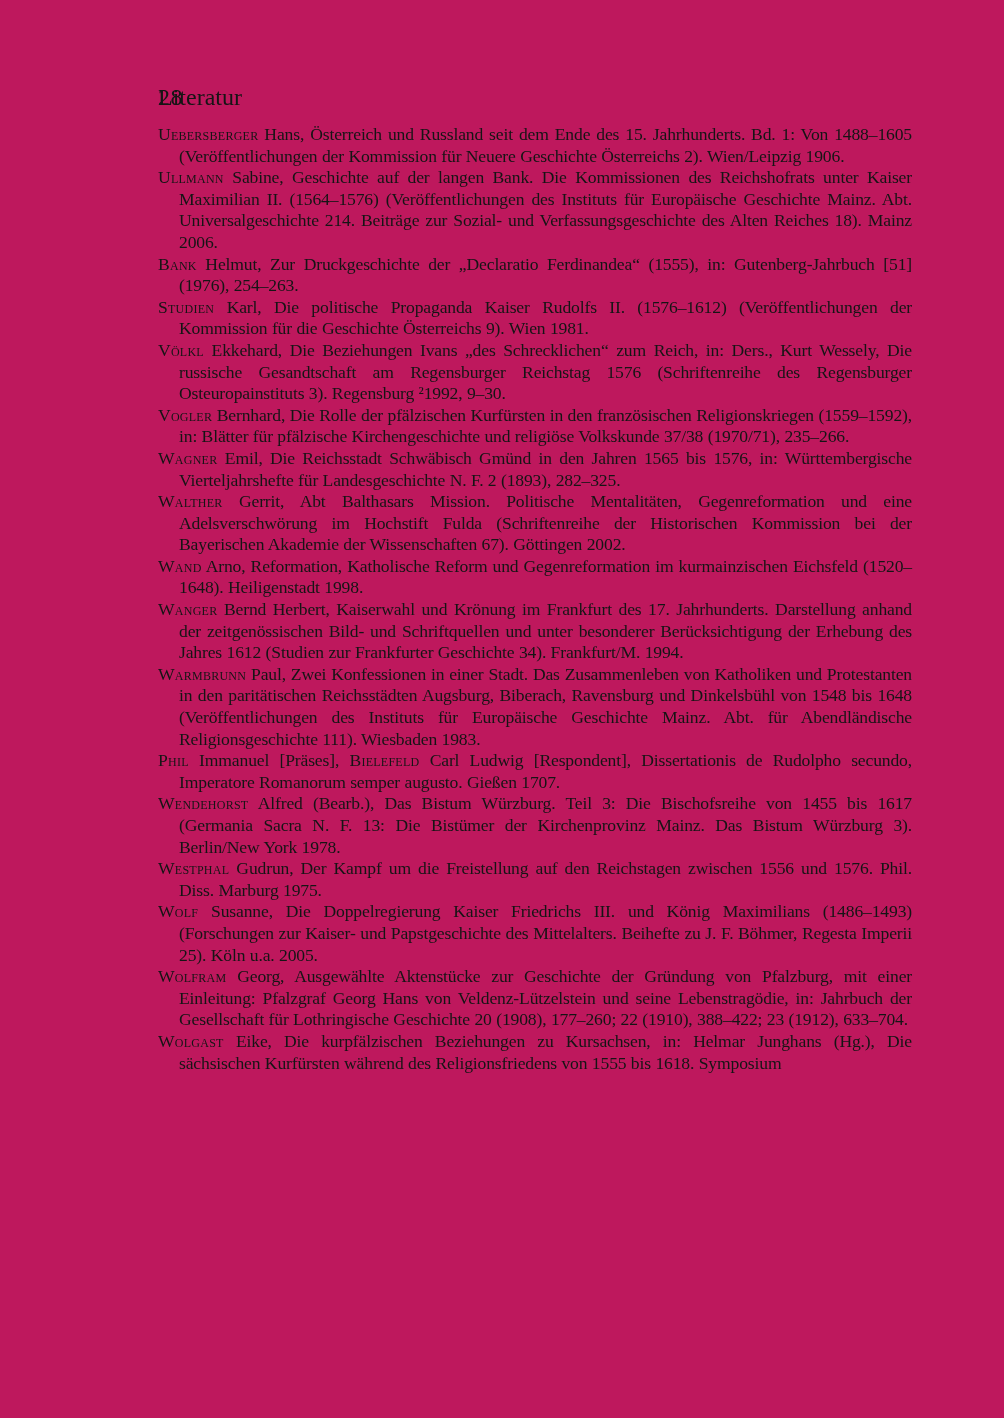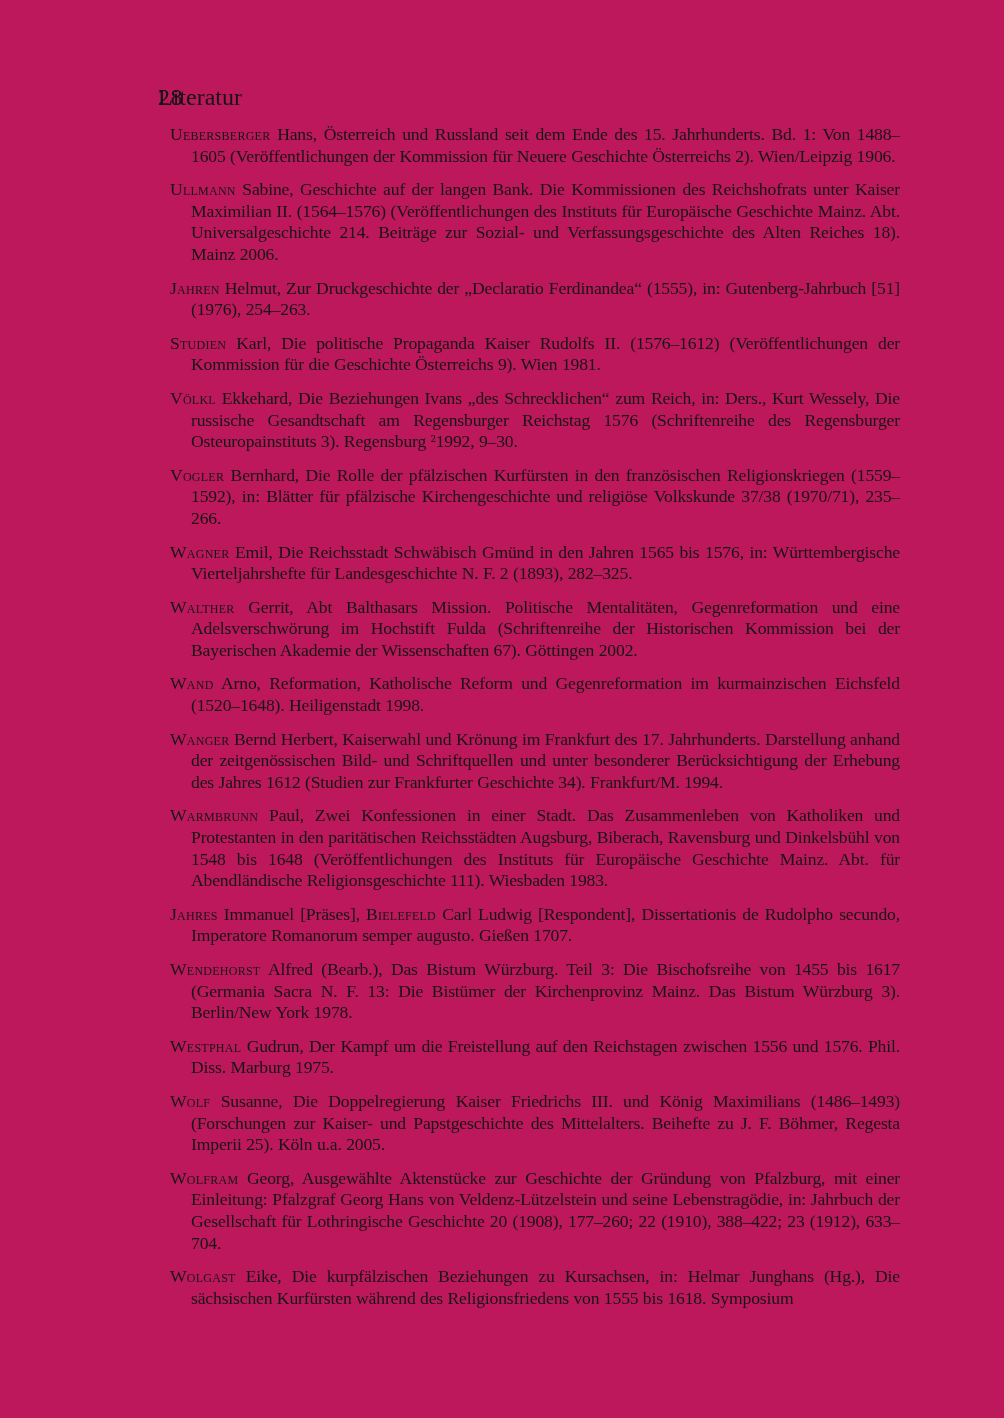--- a/index.html
+++ b/index.html
@@ -47,21 +47,21 @@
     bottom: 0;
     text-align: left;
     font-size: 24px;
     line-height: 27px;
   }
   .bibliography {
     margin: 0;
     padding: 0;
   }
   .entry {
-    margin: 12px;
+    margin: 0;
     text-align: justify;
     padding-left: 21px;
     text-indent: -21px;
     font-size: 17.6px;
     line-height: 21.6px;
     letter-spacing: -0.15px;
     word-spacing: 0.2px;
   }
   .sc {
     font-variant: small-caps;
@@ -75,30 +75,30 @@
   <div class="content">
 
     <div class="running-header">
       <span class="page-number">28</span>
       <span class="header-title">Literatur</span>
     </div>
 
     <div class="bibliography">
         <p class="entry"><span class="sc">Uebersberger</span><span class="plain"> Hans, Österreich und Russland seit dem Ende des 15. Jahrhunderts. Bd. 1: Von 1488–1605 (Veröffentlichungen der Kommission für Neuere Geschichte Österreichs 2). Wien/Leipzig 1906.</span></p>
         <p class="entry"><span class="sc">Ullmann</span><span class="plain"> Sabine, Geschichte auf der langen Bank. Die Kommissionen des Reichshofrats unter Kaiser Maximilian II. (1564–1576) (Veröffentlichungen des Instituts für Europäische Geschichte Mainz. Abt. Universalgeschichte 214. Beiträge zur Sozial- und Verfassungsgeschichte des Alten Reiches 18). Mainz 2006.</span></p>
-        <p class="entry"><span class="sc">Jahren</span><span class="plain"> Helmut, Zur Druckgeschichte der „Declaratio Ferdinandea“ (1555), in: Gutenberg-Jahrbuch [51] (1976), 254–263.</span></p>
+        <p class="entry"><span class="sc">Bank</span><span class="plain"> Helmut, Zur Druckgeschichte der „Declaratio Ferdinandea“ (1555), in: Gutenberg-Jahrbuch [51] (1976), 254–263.</span></p>
         <p class="entry"><span class="sc">Studien</span><span class="plain"> Karl, Die politische Propaganda Kaiser Rudolfs II. (1576–1612) (Veröffentlichungen der Kommission für die Geschichte Österreichs 9). Wien 1981.</span></p>
         <p class="entry"><span class="sc">Völkl</span><span class="plain"> Ekkehard, Die Beziehungen Ivans „des Schrecklichen“ zum Reich, in: Ders., Kurt Wessely, Die russische Gesandtschaft am Regensburger Reichstag 1576 (Schriftenreihe des Regensburger Osteuropainstituts 3). Regensburg ²1992, 9–30.</span></p>
         <p class="entry"><span class="sc">Vogler</span><span class="plain"> Bernhard, Die Rolle der pfälzischen Kurfürsten in den französischen Religionskriegen (1559–1592), in: Blätter für pfälzische Kirchengeschichte und religiöse Volkskunde 37/38 (1970/71), 235–266.</span></p>
         <p class="entry"><span class="sc">Wagner</span><span class="plain"> Emil, Die Reichsstadt Schwäbisch Gmünd in den Jahren 1565 bis 1576, in: Württembergische Vierteljahrshefte für Landesgeschichte N. F. 2 (1893), 282–325.</span></p>
         <p class="entry"><span class="sc">Walther</span><span class="plain"> Gerrit, Abt Balthasars Mission. Politische Mentalitäten, Gegenreformation und eine Adelsverschwörung im Hochstift Fulda (Schriftenreihe der Historischen Kommission bei der Bayerischen Akademie der Wissenschaften 67). Göttingen 2002.</span></p>
         <p class="entry"><span class="sc">Wand</span><span class="plain"> Arno, Reformation, Katholische Reform und Gegenreformation im kurmainzischen Eichsfeld (1520–1648). Heiligenstadt 1998.</span></p>
         <p class="entry"><span class="sc">Wanger</span><span class="plain"> Bernd Herbert, Kaiserwahl und Krönung im Frankfurt des 17. Jahrhunderts. Darstellung anhand der zeitgenössischen Bild- und Schriftquellen und unter besonderer Berücksichtigung der Erhebung des Jahres 1612 (Studien zur Frankfurter Geschichte 34). Frankfurt/M. 1994.</span></p>
         <p class="entry"><span class="sc">Warmbrunn</span><span class="plain"> Paul, Zwei Konfessionen in einer Stadt. Das Zusammenleben von Katholiken und Protestanten in den paritätischen Reichsstädten Augsburg, Biberach, Ravensburg und Dinkelsbühl von 1548 bis 1648 (Veröffentlichungen des Instituts für Europäische Geschichte Mainz. Abt. für Abendländische Religionsgeschichte 111). Wiesbaden 1983.</span></p>
-        <p class="entry"><span class="sc">Jahres</span><span class="plain"> Immanuel [Präses], </span><span class="sc">Bielefeld</span><span class="plain"> Carl Ludwig [Respondent], Dissertationis de Rudolpho secundo, Imperatore Romanorum semper augusto. Gießen 1707.</span></p>
+        <p class="entry"><span class="sc">Phil</span><span class="plain"> Immanuel [Präses], </span><span class="sc">Bielefeld</span><span class="plain"> Carl Ludwig [Respondent], Dissertationis de Rudolpho secundo, Imperatore Romanorum semper augusto. Gießen 1707.</span></p>
         <p class="entry"><span class="sc">Wendehorst</span><span class="plain"> Alfred (Bearb.), Das Bistum Würzburg. Teil 3: Die Bischofsreihe von 1455 bis 1617 (Germania Sacra N. F. 13: Die Bistümer der Kirchenprovinz Mainz. Das Bistum Würzburg 3). Berlin/New York 1978.</span></p>
         <p class="entry"><span class="sc">Westphal</span><span class="plain"> Gudrun, Der Kampf um die Freistellung auf den Reichstagen zwischen 1556 und 1576. Phil. Diss. Marburg 1975.</span></p>
         <p class="entry"><span class="sc">Wolf</span><span class="plain"> Susanne, Die Doppelregierung Kaiser Friedrichs III. und König Maximilians (1486–1493) (Forschungen zur Kaiser- und Papstgeschichte des Mittelalters. Beihefte zu J. F. Böhmer, Regesta Imperii 25). Köln u.a. 2005.</span></p>
         <p class="entry"><span class="sc">Wolfram</span><span class="plain"> Georg, Ausgewählte Aktenstücke zur Geschichte der Gründung von Pfalzburg, mit einer Einleitung: Pfalzgraf Georg Hans von Veldenz-Lützelstein und seine Lebenstragödie, in: Jahrbuch der Gesellschaft für Lothringische Geschichte 20 (1908), 177–260; 22 (1910), 388–422; 23 (1912), 633–704.</span></p>
         <p class="entry"><span class="sc">Wolgast</span><span class="plain"> Eike, Die kurpfälzischen Beziehungen zu Kursachsen, in: Helmar Junghans (Hg.), Die sächsischen Kurfürsten während des Religionsfriedens von 1555 bis 1618. Symposium</span></p>
       </div>
 
   </div>
 </div>
 

